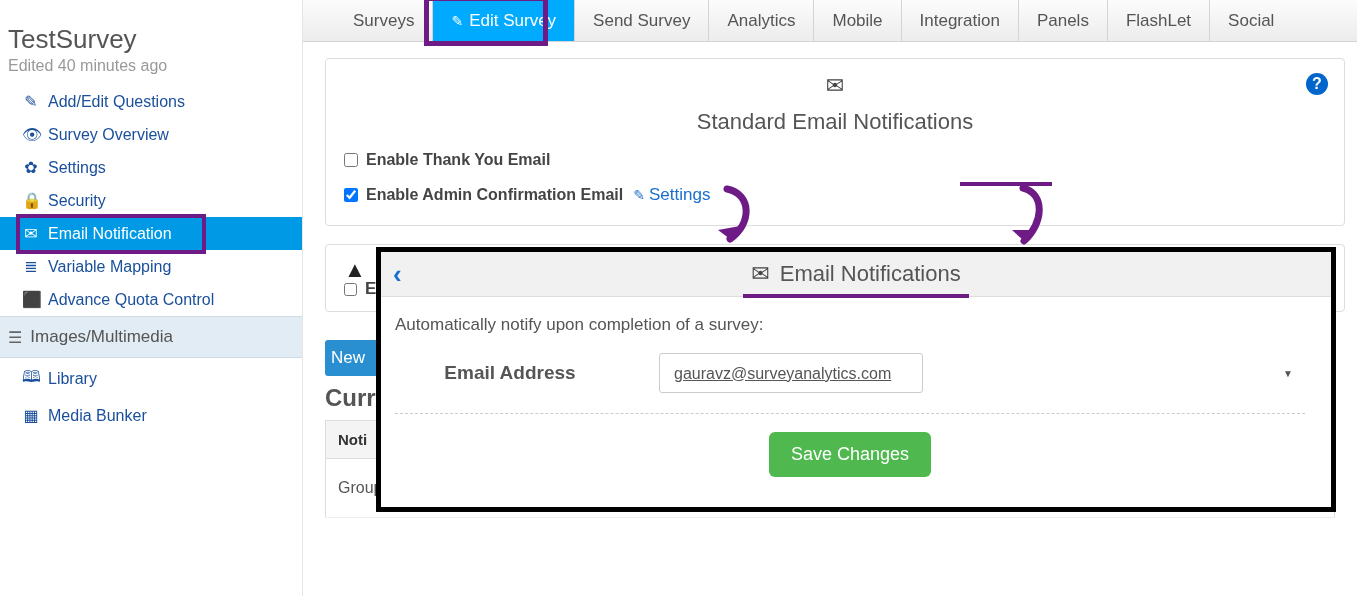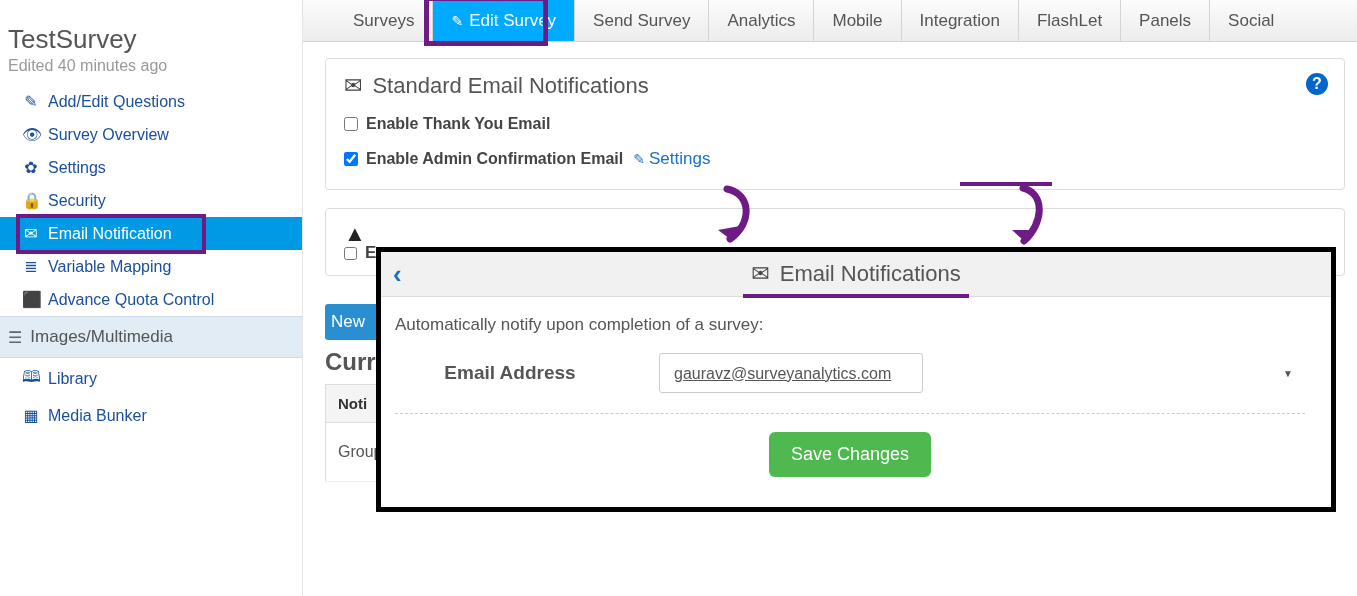--- a/index.html
+++ b/index.html
@@ -25,21 +25,21 @@
   .tab { display:flex; align-items:center; padding:0 18px; font-size:17px; color:#555; border-right:1px solid #d4d4d4; cursor:pointer; background:transparent; }
   .tab:last-child { border-right:none; }
   .tab.active { background:#00aaff; color:#fff; }
   .tab .tab-icon { margin-right:6px; font-size:14px; }
   .purple-overlay-editsurvey { position:absolute; left:424px; top:-4px; width:124px; height:50px; border:5px solid #6e1b86; pointer-events:none; z-index:5; }
 
   
   .main { position:absolute; left:303px; right:0; top:42px; bottom:0; padding:16px 12px 0 22px; }
   .panel { border:1px solid #ddd; border-radius:4px; background:#fff; margin-bottom:18px; }
   .panel1 { padding:14px 18px 20px 18px; position:relative; }
-  .panel-title { font-size:22px; color:#555; display:flex; align-items:center; gap:10px; }
+  .panel-title { font-size:22px; color:#555; display:flex; align-items:center; gap:10px;flex-direction:column; }
   .help-icon { position:absolute; right:16px; top:14px; width:22px; height:22px; border-radius:50%; background:#0066cc; color:#fff; text-align:center; line-height:22px; font-weight:bold; font-size:16px; cursor:pointer; }
   .check-row { margin-top:16px; display:flex; align-items:center; gap:8px; font-size:16px; font-weight:bold; color:#444; }
   .check-row input[type=checkbox]{ width:14px; height:14px; }
   .settings-link { color:#1a6fcc; text-decoration:none; margin-left:2px; font-size:17px; font-weight:normal; display:inline-flex; align-items:center; gap:4px;}
 
   .panel2 { height:68px; position:relative; padding:12px 18px; }
   .warn-icon { font-size:22px; color:#222; }
   .check4 { position:absolute; left:18px; bottom:12px; display:flex; align-items:center; gap:8px; font-size:17px; font-weight:bold; color:#444; }
 
   .new-btn { display:inline-block; background:#2a8fd0; color:#fff; font-size:17px; padding:8px 18px 8px 6px; border:none; border-radius:3px; cursor:pointer; margin-top:10px;}
@@ -146,24 +146,24 @@
   <div class="tab">
       <span>Analytics</span>
     </div>
   <div class="tab">
       <span>Mobile</span>
     </div>
   <div class="tab">
       <span>Integration</span>
     </div>
   <div class="tab">
+      <span>Panels</span>
+    </div>
+  <div class="tab">
       <span>FlashLet</span>
-    </div>
-  <div class="tab">
-      <span>Panels</span>
     </div>
   <div class="tab">
       <span>Social</span>
     </div>
 </div>
 <div class="purple-overlay-editsurvey"></div>
 
 <div class="main">
 
   

